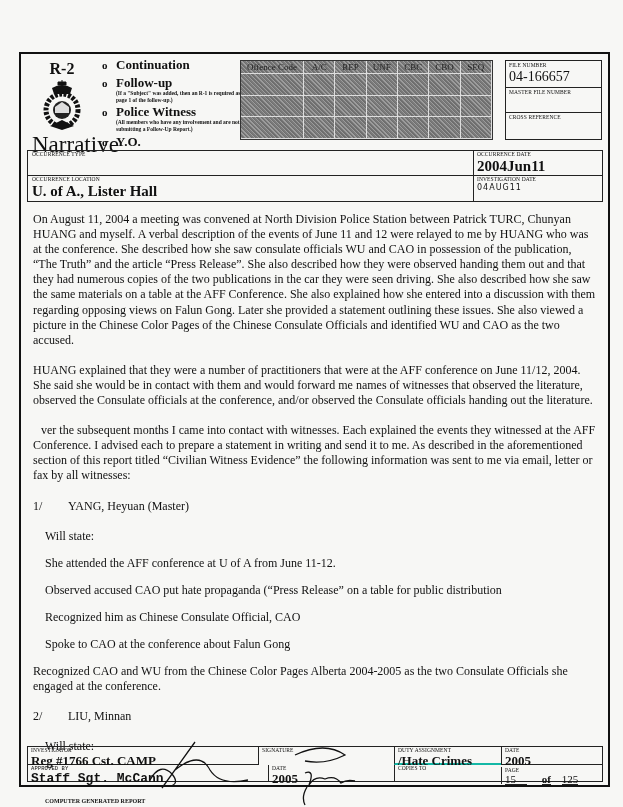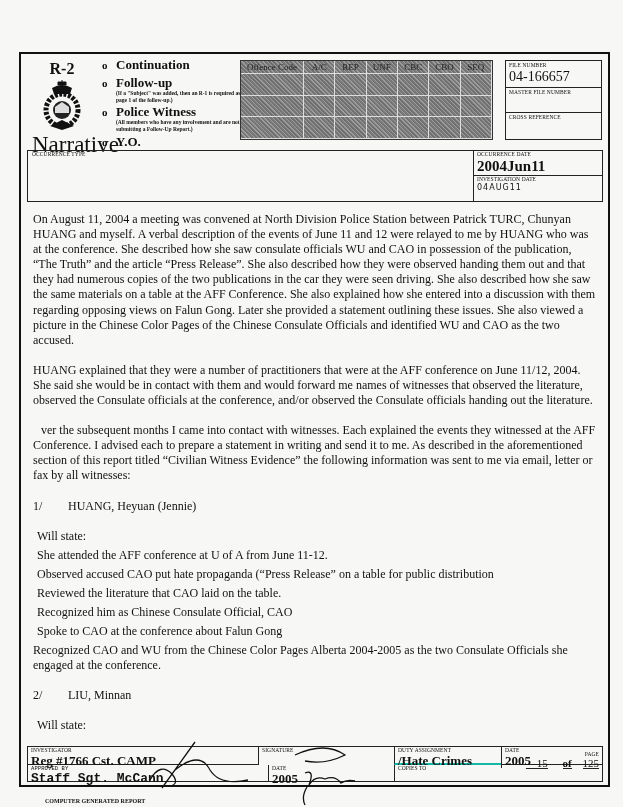--- a/index.html
+++ b/index.html
@@ -44,21 +44,21 @@
          border: 1px solid #222; box-sizing: border-box; }
   .occ .left { position: absolute; left: 0; top: 0; width: 445px; height: 100%; border-right: 1px solid #222; }
   .occ .right { position: absolute; left: 445px; top: 0; right: 0; height: 100%; }
   .occ .cell { height: 25px; border-bottom: 1px solid #222; padding: 0 4px; box-sizing: border-box; }
   .occ .cell:last-child { border-bottom: none; }
   .big { font-size: 15px; font-weight: bold; line-height: 16px; }
   .hand { font-family: "DejaVu Sans", sans-serif; font-size: 8px; letter-spacing: 1px; }
 
   .body { position: absolute; left: 33px; top: 212px; width: 565px; font-size: 12px; line-height: 15.1px; }
   .body p { margin: 0 0 15px 0; }
-  .body .tight { margin: 4px; }
+  .body .tight { margin: 12px; }
   .witness { display: flex; margin: 0 0 15px 0; }
   .witness .num { width: 35px; }
 
   .footer { position: absolute; left: 27px; top: 746px; width: 576px; height: 36px;
             border: 1px solid #222; box-sizing: border-box; }
   .fcell { position: absolute; box-sizing: border-box; padding: 0 3px; }
   .fbig { font-size: 13px; font-weight: bold; line-height: 14px; }
   .computer { position: absolute; left: 45px; top: 798px; font-size: 6px; font-weight: bold; }
   .sig { position: absolute; pointer-events: none; }
 </style>
@@ -131,46 +131,49 @@
     <div class="lbl">Cross Reference</div>
     <div></div>
   </div>
 </div>
 
 <div class="occ">
   <div class="left">
     <div class="cell">
       <div class="lbl">Occurrence Type</div>
     </div>
+    <div class="cell">
+      <div class="lbl">Occurrence Location</div>
+      <div class="big">U. of A., Lister Hall</div>
+    </div>
   </div>
   <div class="right">
     <div class="cell">
       <div class="lbl">Occurrence Date</div>
       <div class="big">2004Jun11</div>
     </div>
     <div class="cell">
       <div class="lbl">Investigation Date</div>
       <div class="hand">04AUG11</div>
     </div>
   </div>
 </div>
 
 <div class="body">
   <p>On August 11, 2004 a meeting was convened at North Division Police Station between Patrick TURC, Chunyan HUANG and myself. A verbal description of the events of June 11 and 12 were relayed to me by HUANG who was at the conference. She described how she saw consulate officials WU and CAO in possession of the publication, “The Truth” and the article “Press Release”. She also described how they were observed handing them out and that they had numerous copies of the two publications in the car they were seen driving. She also described how she saw the same materials on a table at the AFF Conference. She also explained how she entered into a discussion with them regarding opposing views on Falun Gong. Later she provided a statement outlining these issues. She also viewed a picture in the Chinese Color Pages of the Chinese Consulate Officials and identified WU and CAO as the two accused.</p>
   <p>HUANG explained that they were a number of practitioners that were at the AFF conference on June 11/12, 2004. She said she would be in contact with them and would forward me names of witnesses that observed the literature, observed the Consulate officials at the conference, and/or observed the Consulate officials handing out the literature.</p>
   <p style="text-indent:8px">ver the subsequent months I came into contact with witnesses. Each explained the events they witnessed at the AFF Conference. I advised each to prepare a statement in writing and send it to me. As described in the aforementioned section of this report titled “Civilian Witness Evidence” the following information was sent to me via email, letter or fax by all witnesses:</p>
 
   <div class="witness">
     <span class="num">1/</span>
-    <span>HUANG, Heyuan (Jennie)</span>
+    <span>YANG, Heyuan (Master)</span>
   </div>
   <p class="tight">Will state:</p>
   <p class="tight">She attended the AFF conference at U of A from June 11-12.</p>
   <p class="tight">Observed accused CAO put hate propaganda (“Press Release” on a table for public distribution</p>
-  <p class="tight">Reviewed the literature that CAO laid on the table.</p>
   <p class="tight">Recognized him as Chinese Consulate Official, CAO</p>
   <p class="tight">Spoke to CAO at the conference about Falun Gong</p>
   <p>Recognized CAO and WU from the Chinese Color Pages Alberta 2004-2005 as the two Consulate Officials she engaged at the conference.</p>
 
   <div class="witness" style="margin-top:15px">
     <span class="num">2/</span>
     <span>LIU, Minnan</span>
   </div>
   <p class="tight">Will state:</p>
 </div>
@@ -196,21 +199,21 @@
     <div class="fbig">/Hate Crimes</div>
   </div>
   <div class="fcell" style="left:366px;top:18px;width:107px;height:17px;border-left:1px solid #222;">
     <div class="lbl">Copies To</div>
     <div></div>
   </div>
   <div class="fcell" style="left:473px;top:0;width:101px;height:18px;border-left:1px solid #222;border-bottom:1px solid #222;">
     <div class="lbl">Date</div>
     <div class="fbig">2005</div>
   </div>
-  <div class="fcell" style="left:473px;top:4px;width:101px;height:17px;border-left:1px solid #222;text-align:right;">
+  <div class="fcell" style="left:473px;top:20px;width:101px;height:17px;border-left:1px solid #222;">
     <div class="lbl">Page</div>
     <div style="font-size:11px;line-height:10px;white-space:nowrap;">
       <span style="display:inline-block;width:22px;border-bottom:1px solid #222;">15</span>
       <span style="display:inline-block;margin-left:12px;font-weight:bold;border-bottom:1px solid #222;">of</span>
       <span style="display:inline-block;margin-left:8px;border-bottom:1px solid #222;">125</span>
     </div>
   </div>
 </div>
 
 <svg class="sig" style="left:140px;top:740px;width:110px;height:50px" viewBox="0 0 110 50">

